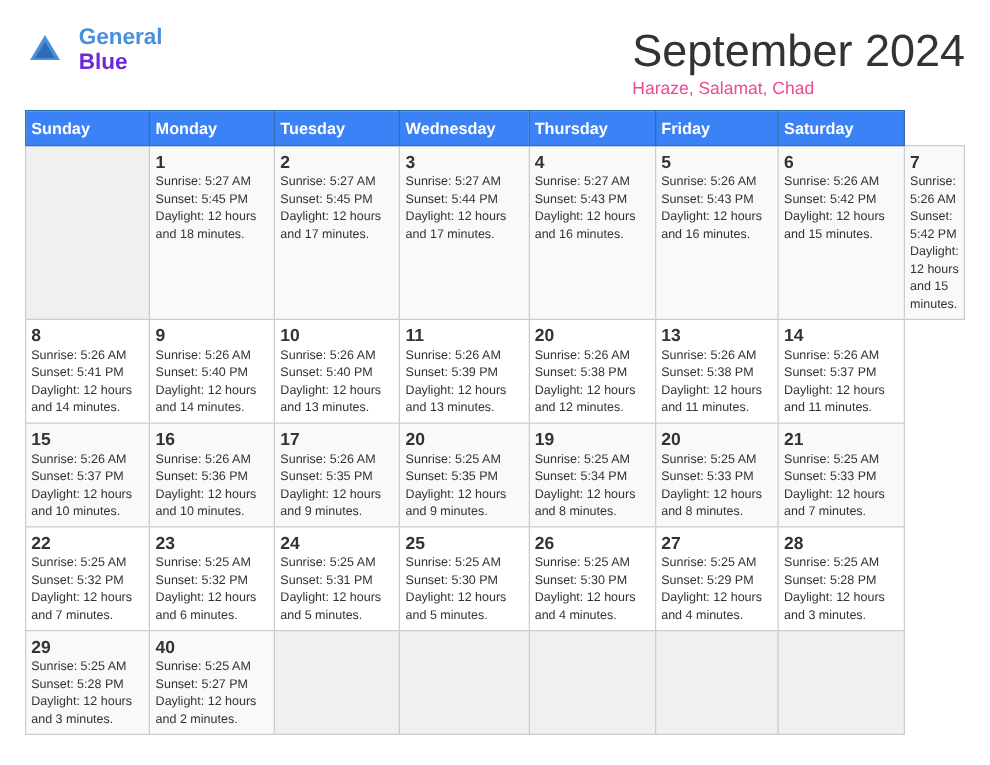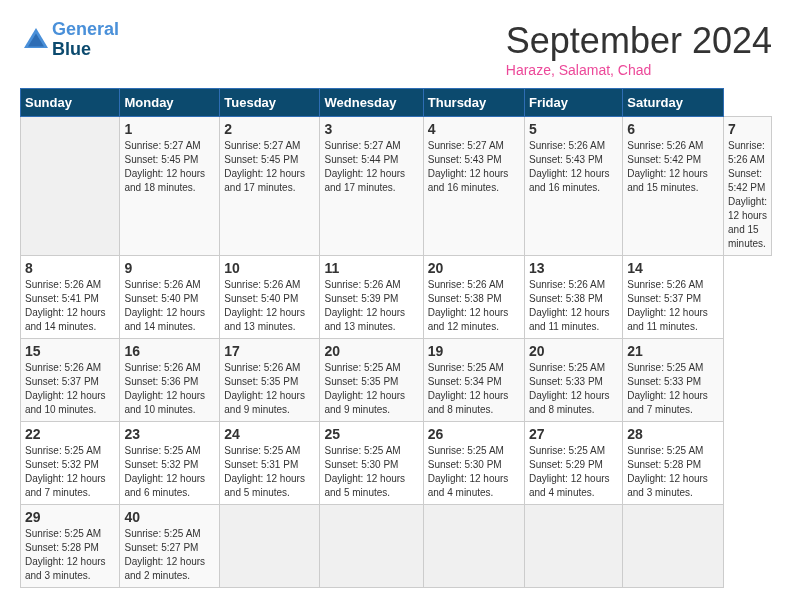--- a/index.html
+++ b/index.html
@@ -12,21 +12,21 @@
     }
     .header {
       display: flex;
       justify-content: space-between;
       align-items: flex-start;
       margin-bottom: 10px;
     }
     .logo {
       display: flex;
       align-items: center;
-      gap: 0;
+      gap: 11px;
     }
     .logo-text {
       font-size: 18px;
       font-weight: bold;
       color: #333;
       line-height: 1.1;
     }
     .logo-text span {
       color: #4a90d9;
     }
@@ -45,21 +45,21 @@
     .location {
       font-size: 14px;
       color: #ec4899;
     }
     table {
       width: 100%;
       border-collapse: collapse;
       font-size: 11px;
     }
     thead th {
-      background-color: #0c4a6e;
+      background-color: #3b82f6;
       color: #fff;
       padding: 6px 4px;
       text-align: left;
       font-size: 13px;
       font-weight: bold;
       border: 1px solid #2e6db4;
     }
     tbody td {
       border: 1px solid #ccc;
       vertical-align: top;
@@ -91,21 +91,21 @@
 <body>
 
 <div class="header">
   <div class="logo">
     <svg class="logo-icon" viewBox="0 0 40 40">
       <polygon points="20,5 35,30 5,30" fill="#4a90d9"></polygon>
       <polygon points="20,12 30,28 10,28" fill="#2e6db4"></polygon>
     </svg>
     <div class="logo-text">
       <div><span>General</span></div>
-      <div><span style="color:#0c4a6e">Blue</span></div>
+      <div><span style="color:#6d28d9">Blue</span></div>
     </div>
   </div>
   <div class="title-area">
     <div class="month-title">September 2024</div>
     <div class="location">Haraze, Salamat, Chad</div>
   </div>
 </div>
 
 <table>
   <thead>

